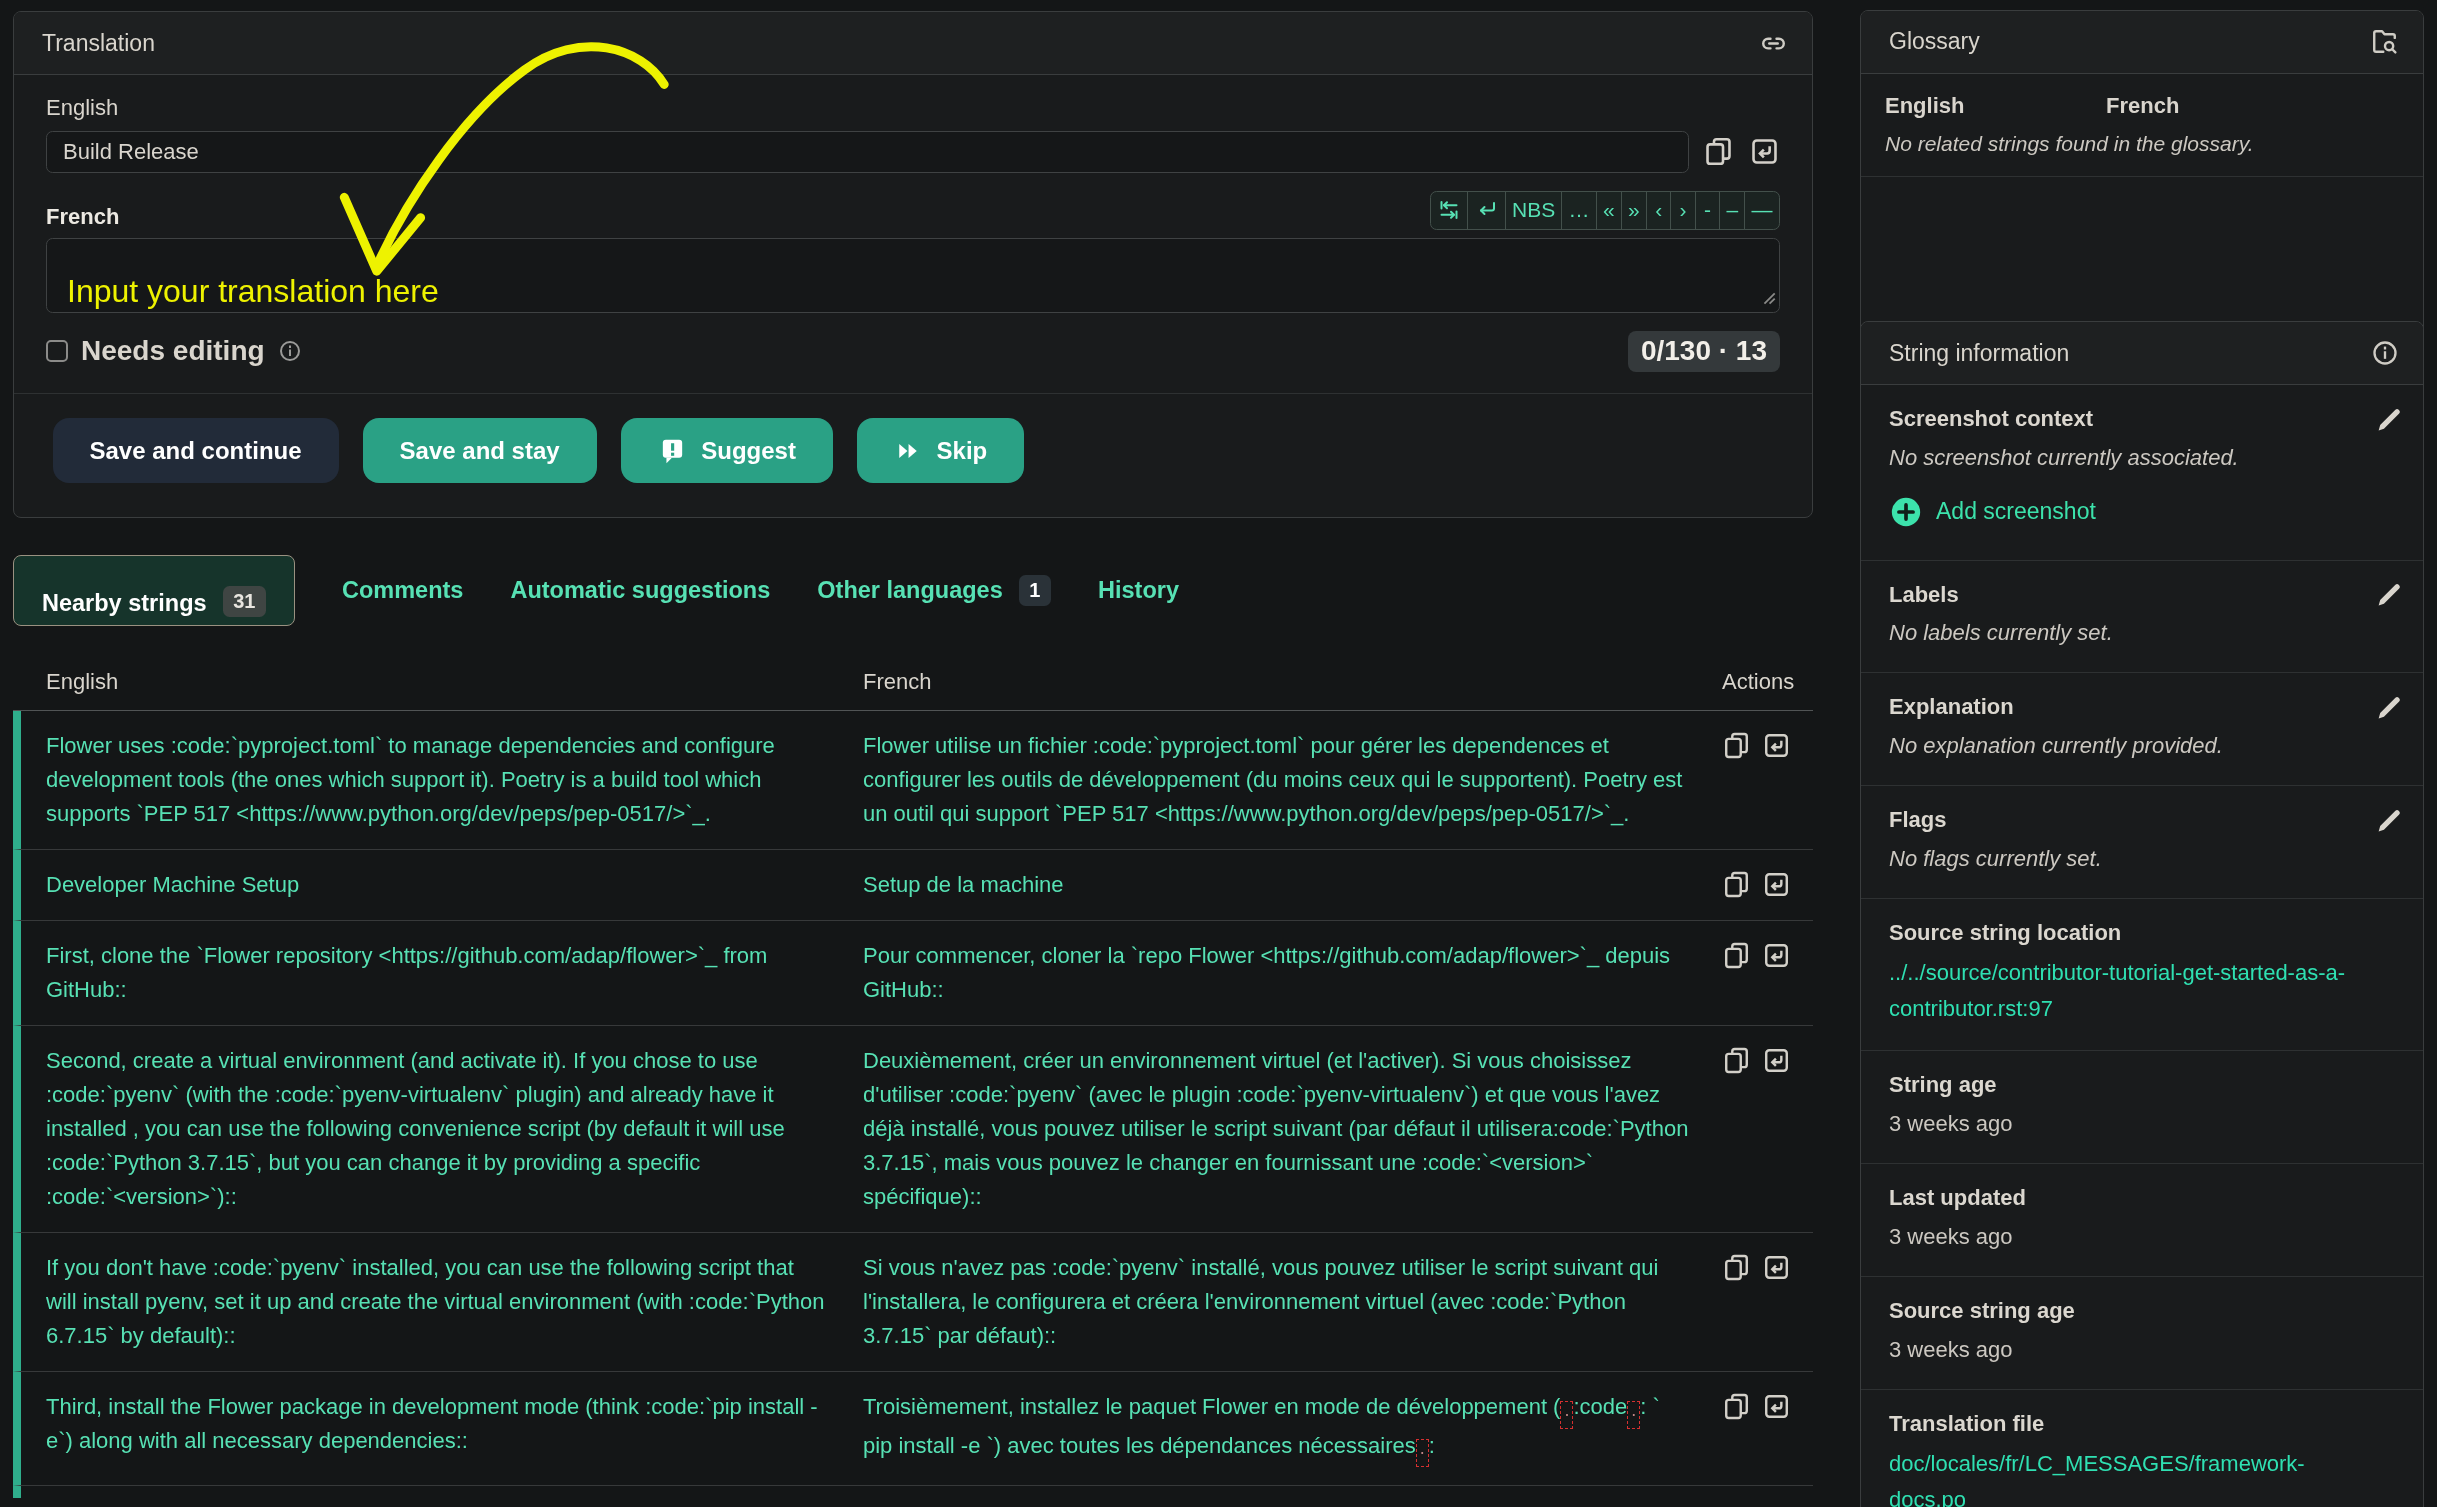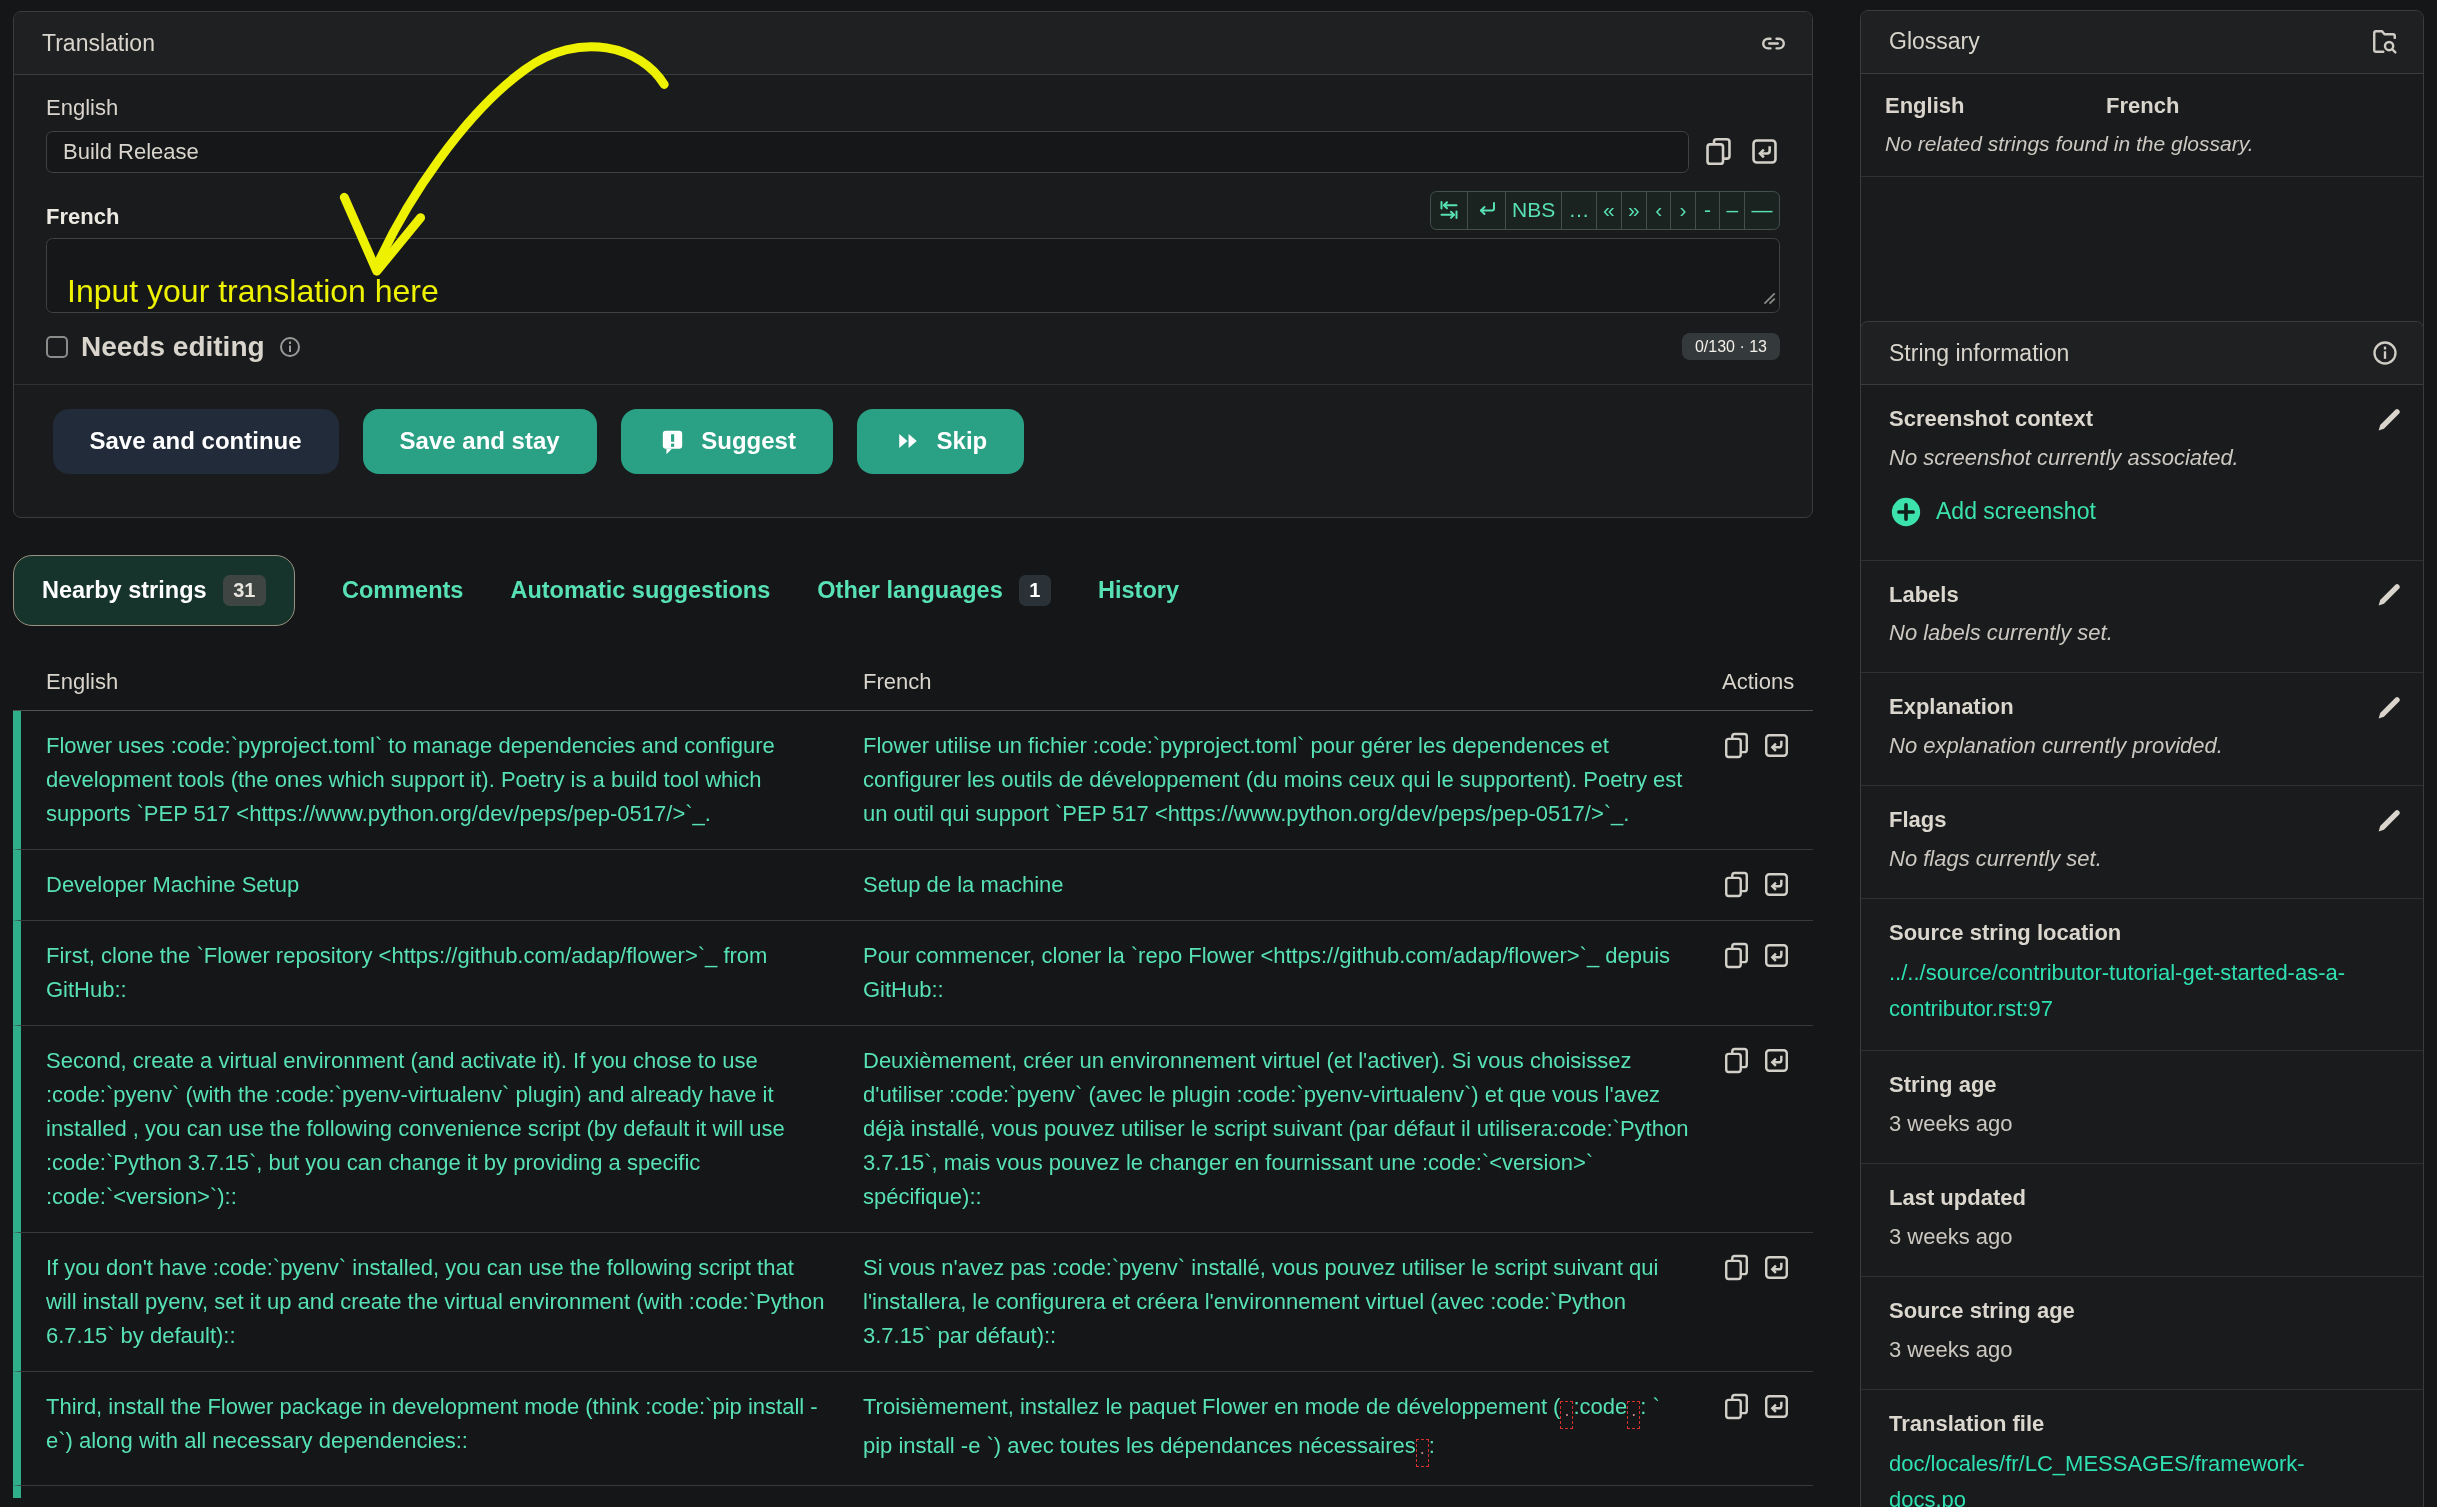--- a/index.html
+++ b/index.html
@@ -45,37 +45,37 @@
         border:1.6px solid #43504b;color:var(--mint);font-size:21px;font-family:"Liberation Sans",sans-serif;
         display:flex;align-items:center;justify-content:center;cursor:pointer;}
   .tbtn:first-child{border-radius:6.5px 0 0 6.5px;margin-left:0;}
   .tbtn:last-child{border-radius:0 6.5px 6.5px 0;}
   .target-area{position:relative;width:100%;height:75px;background:#151718;border:1.6px solid #3f4243;border-radius:6.5px;}
   .resize-handle{position:absolute;right:3.2px;bottom:3.2px;}
   .ne-row{display:flex;align-items:center;justify-content:space-between;margin-top:18px;}
   .ne-left{display:flex;align-items:center;gap:13px;}
   .checkbox{width:22px;height:22px;border:2.4px solid #8b8b89;border-radius:4.9px;background:transparent;display:inline-block;cursor:pointer;}
   .ne-label{font-size:28px;font-weight:bold;color:var(--beige);}
-  .counter{background:#34393b;border-radius:8px;padding:4.9px 13px;font-size:16px;font-weight:normal;color:#f2efe9;}
+  .counter{background:#34393b;border-radius:8px;padding:4.9px 13px;font-size:28px;font-weight:bold;color:#f2efe9;}
   .panel-split{border-top:1.6px solid var(--divider);margin:21px -32px 0;}
   .btn-row{display:flex;gap:24px;padding:24px 6.5px 0;}
   .btn{height:65px;border-radius:16px;border:none;cursor:pointer;display:flex;align-items:center;gap:14.6px;
        padding:0 37px;font-size:24px;font-weight:bold;color:#fff;font-family:"Liberation Sans",sans-serif;}
   .btn.dark{background:#222b39;}
   .btn.green{background:var(--accent);}
 
   
   .swoosh{position:absolute;left:0;top:0;z-index:50;pointer-events:none;}
   .annotation-text{position:absolute;left:67px;top:273px;z-index:51;color:var(--yellow);font-size:32px;pointer-events:none;}
 
   
   .tabs{position:absolute;left:13px;top:555px;height:71px;display:flex;align-items:center;gap:47px;}
   .tab{display:flex;align-items:center;gap:16px;font-size:23.5px;font-weight:bold;color:var(--mint);cursor:pointer;}
   .tab .badge{background:#2a3238;color:#fff;border-radius:6.5px;padding:4px 10.6px;font-size:20px;font-weight:bold;}
-  .tab.active{background:#16342b;border:1.6px solid #9a9181;border-radius:19px;height:71px;padding:8px 28px;color:#fff;}
+  .tab.active{background:#16342b;border:1.6px solid #9a9181;border-radius:8px;height:71px;padding:8px 28px;color:#fff;align-items:flex-end;}
   .tab.active .badge{background:#3f4543;color:#e8e5df;}
 
   
   .ntable{position:absolute;left:13px;top:653px;width:1800px;}
   .nhead{display:flex;align-items:center;height:58px;padding-left:33px;border-bottom:1.6px solid #515455;
          color:var(--beige);font-size:22px;}
   .nhead .h1{flex:0 0 817px;} .nhead .h2{flex:1;} .nhead .h3{flex:0 0 91px;}
   .nrow{display:flex;border-left:8px solid #2fae8c;border-bottom:1.6px solid var(--row-divider);padding:18px 0;}
   .nrow.stub{height:11.4px;padding:0;border-bottom:none;}
   .c1{flex:0 0 842px;padding:0 34px 0 25px;}

